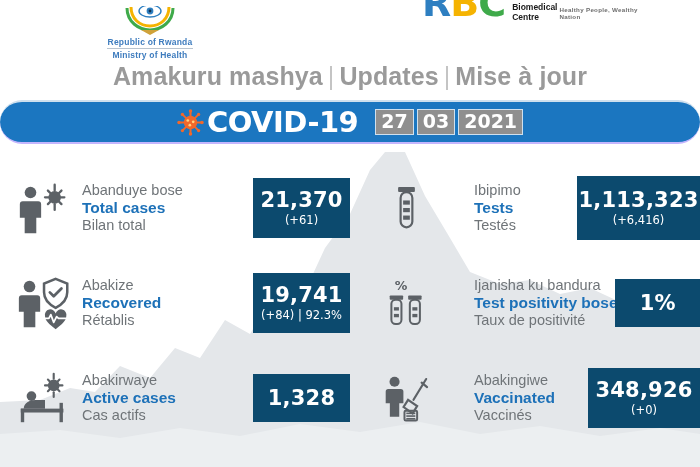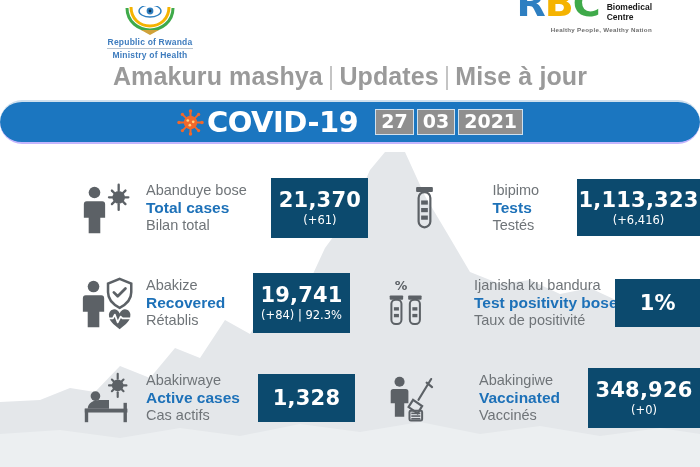--- a/index.html
+++ b/index.html
@@ -25,21 +25,21 @@
   }
   .logo-moh{width:200px;display:flex;flex-direction:column;align-items:center;
             margin-left:36px;padding-top:16px;}
   .crest{width:62px;height:30px;position:relative;margin-top:-10px;}
   .moh-line1{font-size:8.5px;color:#3e7cbe;font-weight:bold;letter-spacing:.2px;
              line-height:10px;margin-top:1px;}
   .moh-rule{width:86px;height:1px;background:#b9c4cf;margin:1px 0;}
   .moh-line2{font-size:8.5px;color:#3e7cbe;font-weight:bold;letter-spacing:.2px;
              line-height:10px;}
 
-  .logo-rbc{width:230px;display:flex;flex-direction:column;align-items:flex-end;
+  .logo-rbc{width:230px;display:flex;flex-direction:row;align-items:center;
             margin-right:34px;}
   .rbc-top{display:flex;align-items:flex-start;}
   .rbc-letters{font-size:38px;font-weight:bold;line-height:30px;letter-spacing:-1px;
                margin-top:-12px;font-family:"DejaVu Sans",sans-serif;}
   .rbc-r{color:#2e7fc1;}.rbc-b{color:#f5b301;}.rbc-c{color:#3faa4a;}
   .rbc-name{margin-left:7px;margin-top:-9px;font-size:8.5px;font-weight:bold;
             color:#1a1a1a;line-height:10.5px;}
   .rbc-tag{font-size:6.2px;color:#6d6d6d;font-weight:bold;margin-top:3px;
            letter-spacing:.3px;margin-left:2px;}
 
@@ -74,21 +74,21 @@
   }
 
   
   #stats{
     position:relative;z-index:2;
     padding-top:16px;
   }
   .stat-row{display:flex;width:100%;height:95px;align-items:center;}
   .stat-cell{width:350px;height:95px;display:flex;align-items:center;
              box-sizing:border-box;}
-  .stat-cell.left{padding-left:42px;margin-left:36px;}
+  .stat-cell.left{padding-left:14px;}
   .stat-cell.right{padding-left:28px;gap:28px;}
 
   .stat-icon{width:62px;height:62px;flex:0 0 62px;display:flex;
              align-items:center;justify-content:center;}
   .stat-icon svg{display:block;}
 
   .stat-labels{flex:1 1 auto;padding-left:6px;min-width:0;}
   .lab-rw{font-size:14.5px;color:#6f7478;line-height:16.5px;white-space:nowrap;}
   .lab-en{font-size:15.5px;color:#1d71b8;font-weight:bold;line-height:18px;
           white-space:nowrap;}
@@ -100,21 +100,21 @@
     box-sizing:border-box;
   }
   .val-main{font-size:21px;font-weight:bold;line-height:24px;letter-spacing:.2px;
             font-family:"DejaVu Sans",sans-serif;white-space:nowrap;}
   .val-sub{font-size:11.5px;font-weight:normal;line-height:14px;margin-top:1px;
            white-space:nowrap;font-family:"DejaVu Sans",sans-serif;}
   .val-sub:empty{display:none;}
 
   
   .vb-total   {width:97px;height:60px;}
-  .vb-tests   {width:123px;height:57px;}
+  .vb-tests   {width:123px;height:64px;}
   .vb-recov   {width:97px;height:60px;}
   .vb-posrate {width:107px;height:48px;}
   .vb-active  {width:97px;height:48px;}
   .vb-vacc    {width:112px;height:60px;}
 
   .icon-gray{fill:#5c6166;}
 </style>
 </head>
 <body>
 

